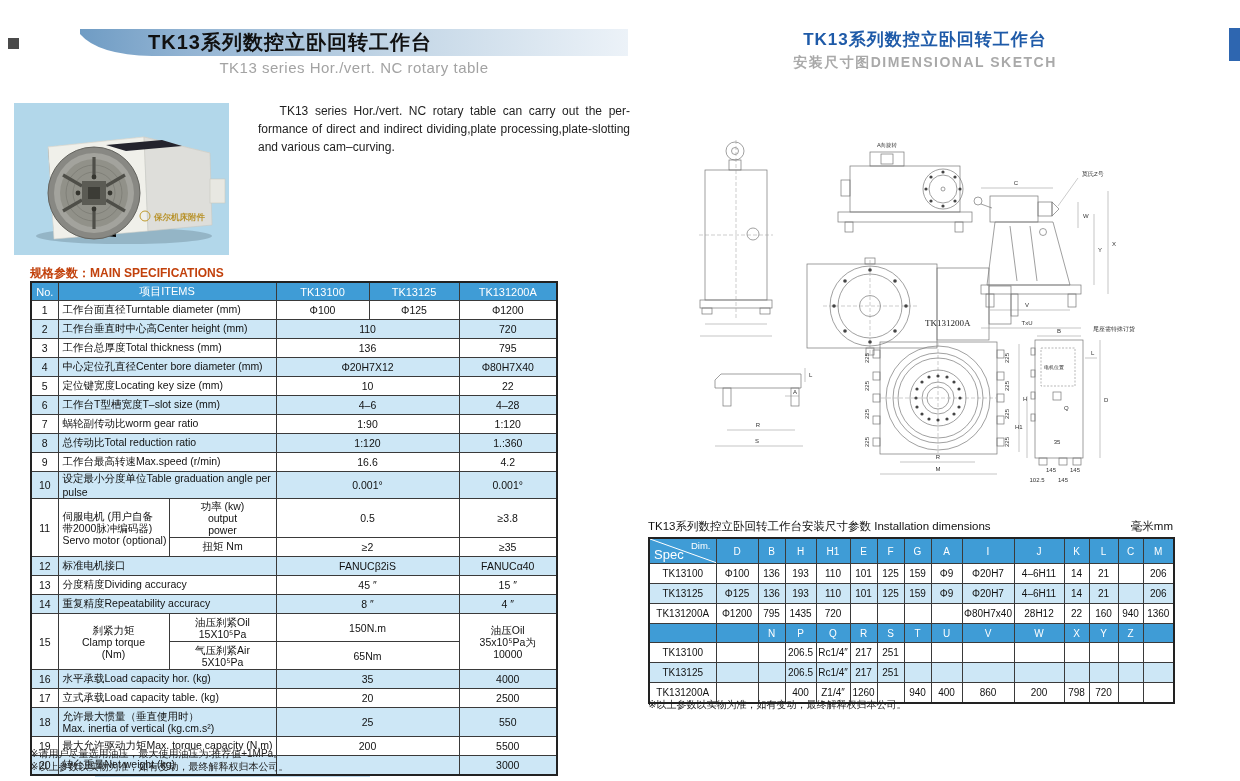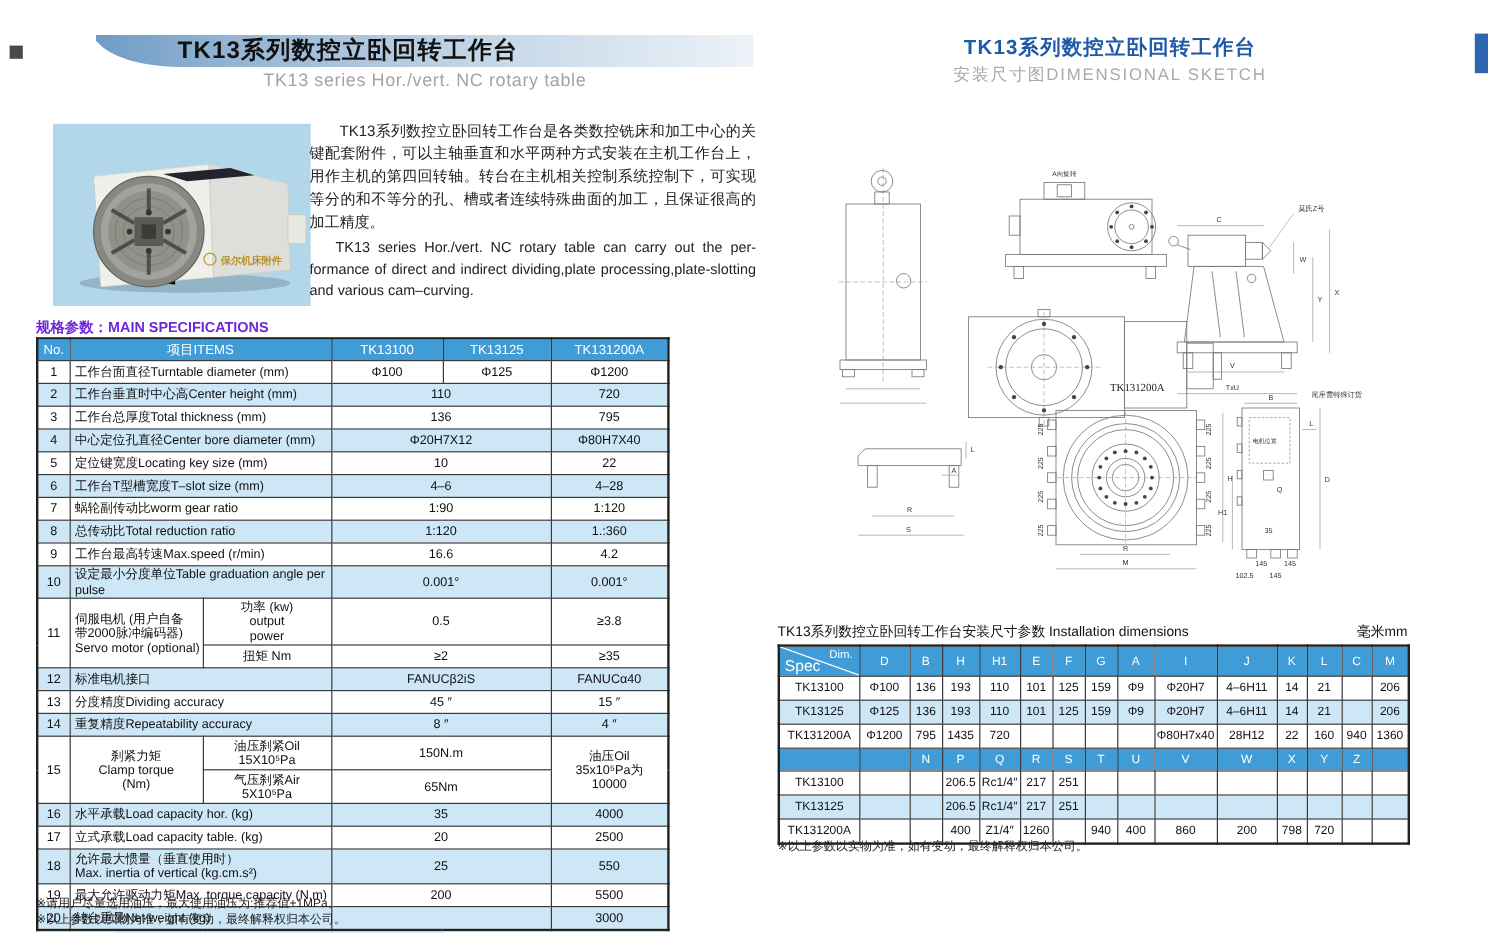--- a/index.html
+++ b/index.html
@@ -8,30 +8,30 @@
   
   .corner-mark-left{left:8px;top:38px;width:11px;height:11px;background:#4a4a4a;}
   .banner{left:80px;top:29px;width:548px;height:27px;
     background:linear-gradient(90deg,#6f9cc4 0%,#93b4d3 20%,#c3d6e6 58%,#ecf2f8 100%);
     clip-path:path('M0,0 H548 V27 H72 Q18,26 0,5 Z');}
   .banner-title{left:148px;top:29px;width:480px;font-size:20px;font-weight:bold;color:#111;letter-spacing:1px;line-height:27px;}
   .banner-sub{left:80px;top:59px;width:548px;text-align:center;font-size:15px;color:#a3a3a3;letter-spacing:.5px;}
   
   .right-head{left:645px;top:28px;width:560px;text-align:center;}
   .right-title{font-size:17px;font-weight:bold;color:#1e5aa8;letter-spacing:1px;}
-  .right-sub{font-size:14px;font-weight:normal;color:#a9a9a9;letter-spacing:1.5px;margin-top:3px;}
+  .right-sub{font-size:14px;font-weight:bold;color:#a9a9a9;letter-spacing:1.5px;margin-top:3px;}
   .corner-mark-right{left:1229px;top:28px;width:11px;height:33px;background:#2e66b0;}
   
-  .photo{left:44px;top:103px;width:215px;height:152px;}
+  .photo{left:14px;top:103px;width:215px;height:152px;}
   
   .intro{left:258px;top:100px;width:372px;font-size:12.5px;line-height:19px;color:#222;text-align:justify;}
   .intro p{margin:0 0 0 0;text-indent:2em;}
   .intro p.en{margin-top:2px;text-indent:1.8em;font-size:12px;line-height:18px;}
   
-  .spec-caption{left:30px;top:265px;font-size:12px;font-weight:bold;color:#6d28d9;}
+  .spec-caption{left:30px;top:265px;font-size:12px;font-weight:bold;color:#c2410c;}
   table{border-collapse:collapse;table-layout:fixed;}
   .spec-table{left:30px;top:281px;width:526px;font-size:10.5px;}
   .spec-table th,.spec-table td{border:1px solid #3a3a3a;padding:0 2px;height:18px;overflow:hidden;}
   .spec-table{border:2px solid #222;}
   .spec-table th{background:#3f9cd6;color:#fff;font-weight:normal;font-size:11px;height:17px;}
   .spec-table td{text-align:center;vertical-align:middle;color:#111;}
   .spec-table td.item{text-align:left;padding-left:4px;}
   .spec-table tr.blue td{background:#cde7f6;}
   .pre{white-space:pre-line;line-height:12px;}
   tr.tall1 td{height:38px;}
@@ -98,21 +98,20 @@
     <circle cx="64" cy="90" r="2.4" fill="#35352f"></circle>
       <circle cx="96" cy="90" r="2.4" fill="#35352f"></circle>
     <circle cx="80" cy="74" r="2.4" fill="#35352f"></circle>
       <circle cx="80" cy="106" r="2.4" fill="#35352f"></circle>
     <circle cx="131" cy="113" r="5" fill="none" stroke="#bf9b2e" stroke-width="1"></circle>
     <text x="140" y="117" style="font-size:8.5px;fill:#b8922a;font-weight:bold;">保尔机床附件</text>
   </svg>
 </div>
 
 <div class="abs intro">
-  <p class="cn">TK13系列数控立卧回转工作台是各类数控铣床和加工中心的关键配套附件，可以主轴垂直和水平两种方式安装在主机工作台上，用作主机的第四回转轴。转台在主机相关控制系统控制下，可实现等分的和不等分的孔、槽或者连续特殊曲面的加工，且保证很高的加工精度。</p>
   <p class="en">TK13 series Hor./vert. NC rotary table can carry out the per-formance of direct and indirect dividing,plate processing,plate-slotting and various cam–curving.</p>
 </div>
 
 <div class="abs spec-caption">规格参数：MAIN SPECIFICATIONS</div>
 <table class="abs spec-table">
   <colgroup>
       <col style="width:27px">
       <col style="width:111px">
       <col style="width:107px">
       <col style="width:93px">

